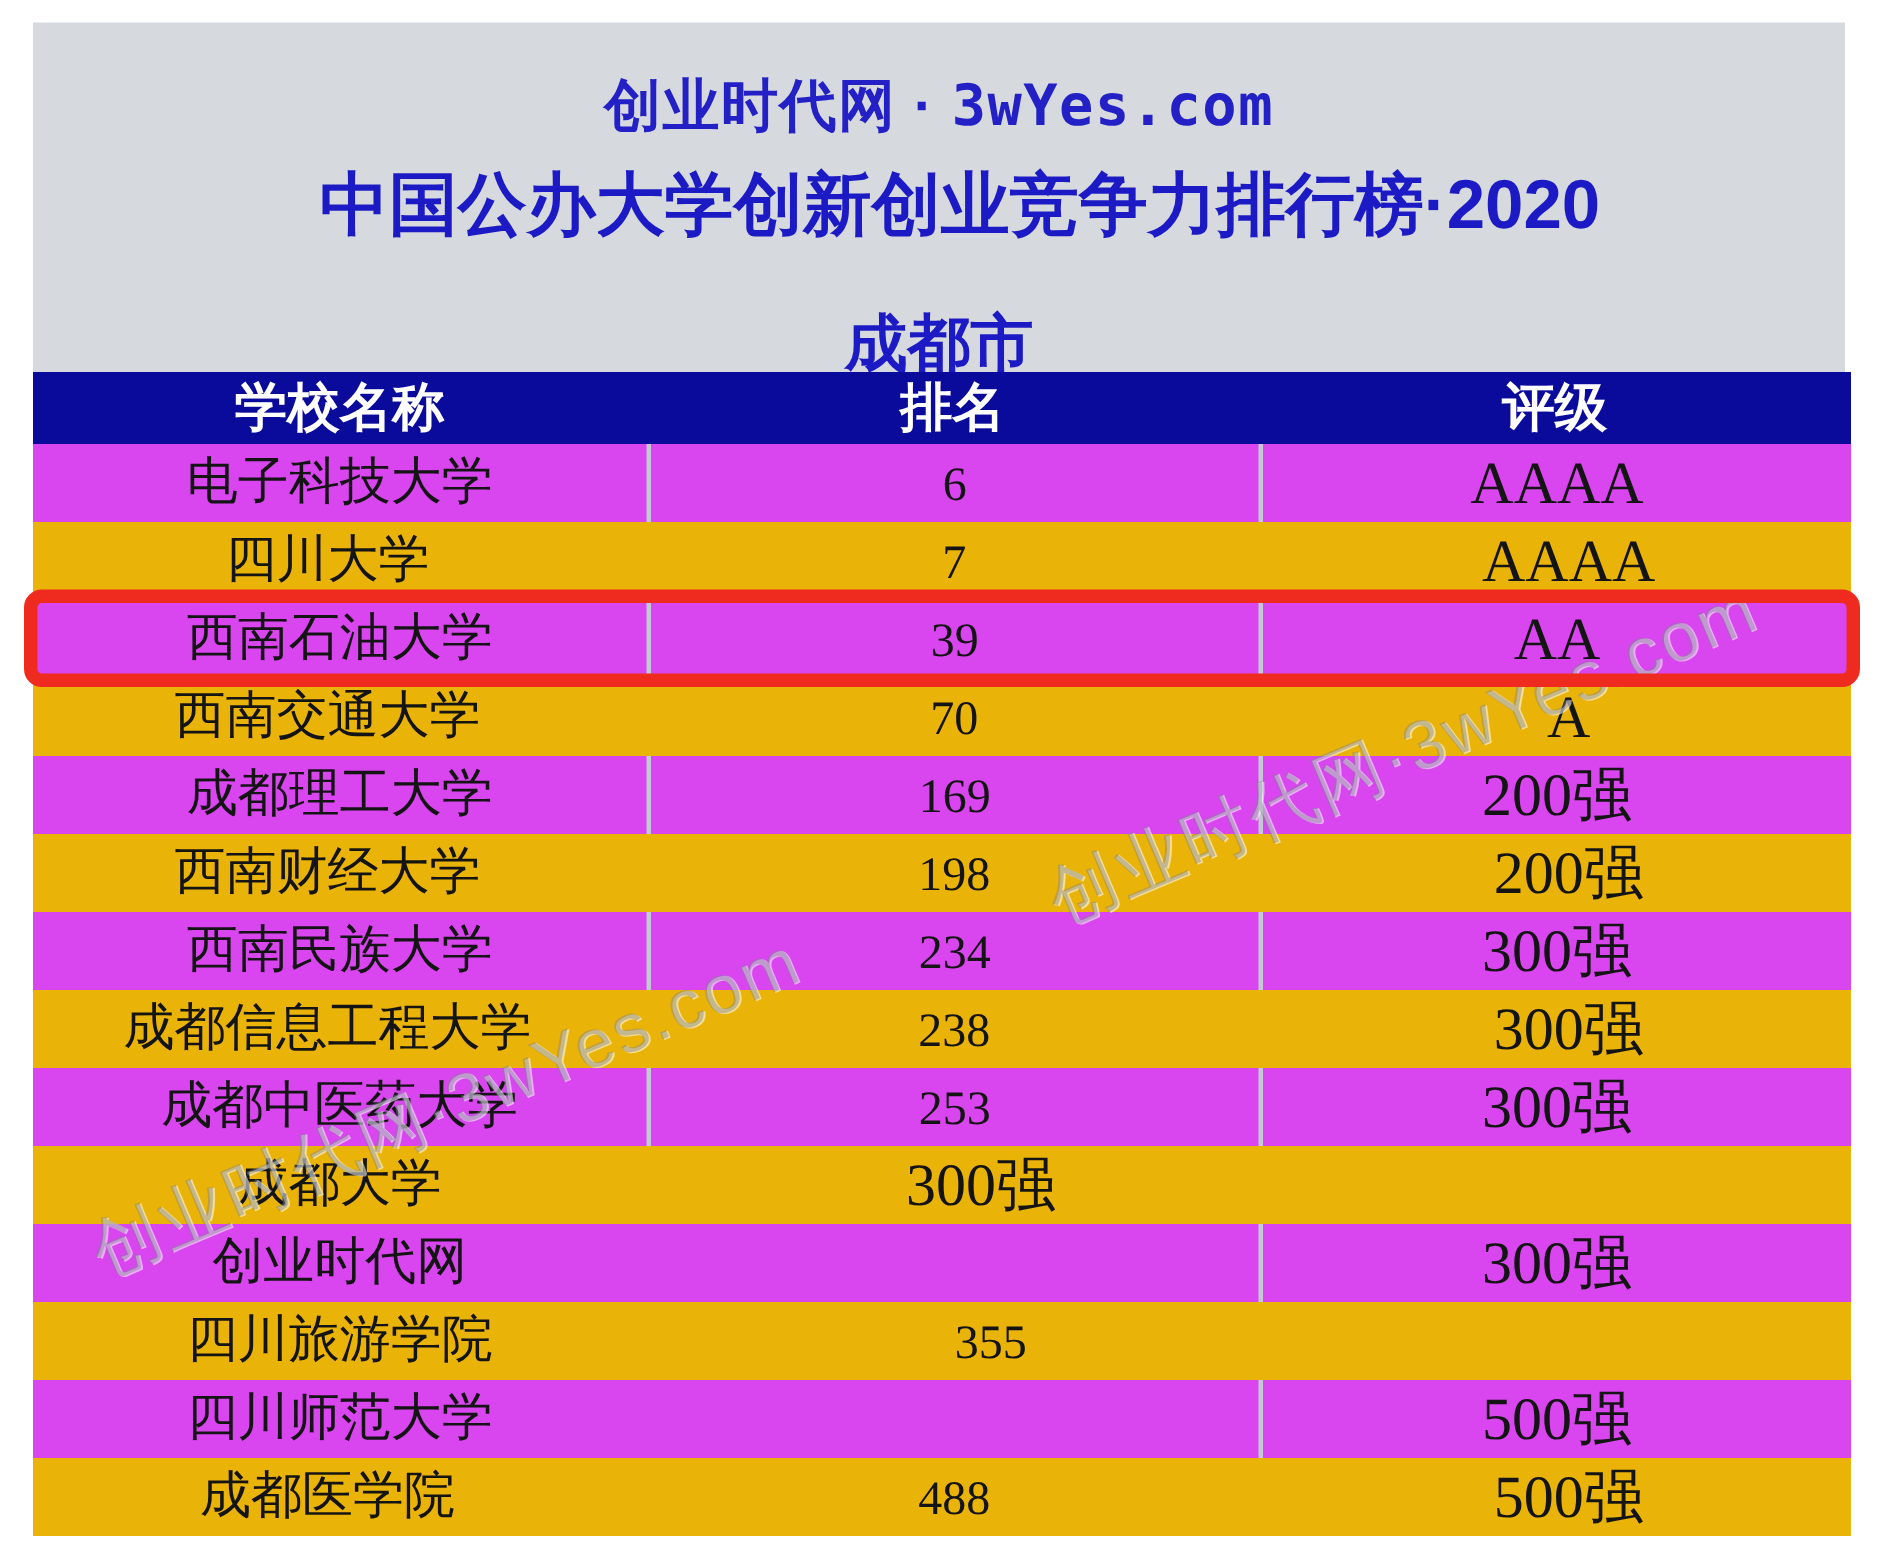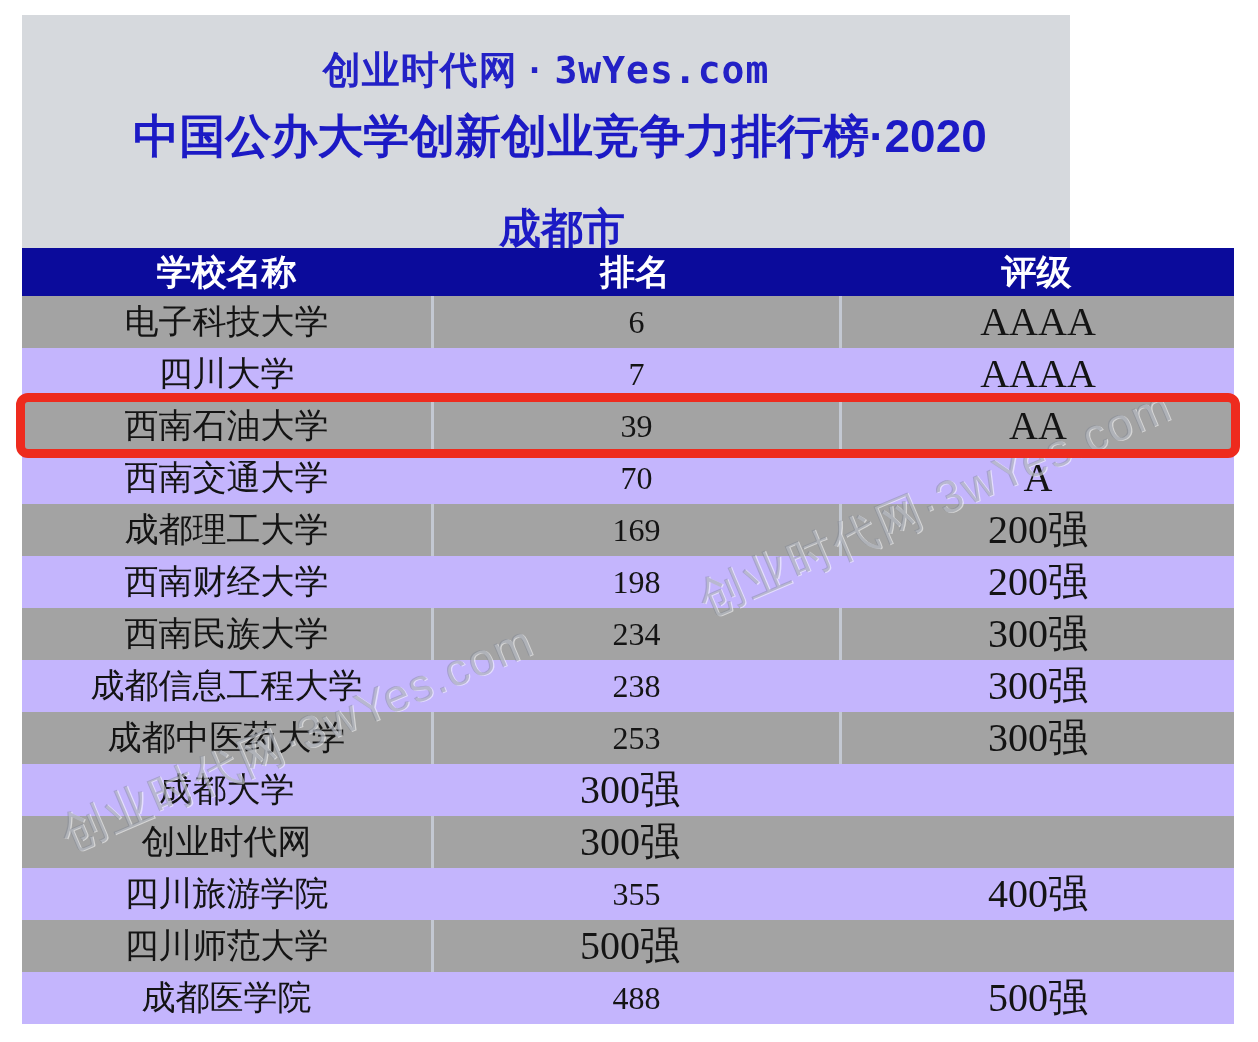--- a/index.html
+++ b/index.html
@@ -8,41 +8,41 @@
     position: relative;
     background: #ffffff;
     overflow: hidden;
     font-family: "Liberation Sans", sans-serif;
   }
   * { box-sizing: border-box; }
 
   
   .top-panel {
     position: absolute; left: 22px; top: 15px;
-    width: 1048px; height: 233px;
+    width: 1208px; height: 233px;
     background: #d6d9dd;
   }
   .site-line {
     position: absolute; left: 0; top: 30px; width: 100%;
     text-align: center;
     font-size: 38px; font-weight: bold;
     color: #2321c6;
     letter-spacing: 1px;
   }
   .site-line .domain-part { font-family: "DejaVu Sans Mono", monospace; }
   .main-title {
     position: absolute; left: 14px; top: 96px; width: 100%;
     text-align: center;
     font-size: 46px; font-weight: bold;
     color: #1c1ac5;
     line-height: 1.1;
     white-space: nowrap;
   }
   .subtitle {
-    position: absolute; left: 16px; top: 186px; width: 100%;
+    position: absolute; left: 0; top: 186px; width: 100%;
     text-align: center;
     font-size: 42px; font-weight: bold;
     color: #1c1ac5;
   }
 
   
   .thead {
     position: absolute; left: 22px; top: 248px;
     width: 1212px; height: 48px;
     background: #0b0b9b;
@@ -58,22 +58,22 @@
   .th-rank   { width: 408px; }
   .th-rating { width: 395px; }
 
   
   .tbody {
     position: absolute; left: 22px; top: 296px;
     width: 1212px;
     z-index: 1;
   }
   .row { display: flex; height: 52px; }
-  .row.odd  { background: #a3a3a3; }
-  .row.even { background: #c4b5fd; }
+  .row.odd  { background: #d946ef; justify-content: space-between; }
+  .row.even { background: #eab308; gap: 24px; }
   .cell {
     height: 52px; line-height: 52px;
     text-align: center;
     font-family: "Liberation Serif", "DejaVu Serif", serif;
     color: #141414;
   }
   .cell + .cell { border-left: 3px solid transparent; }
   .row.odd .cell + .cell { border-left-color: #c3c8d2; }
   .cell-school { width: 409px; font-size: 34px; }
   .cell-rank   { width: 408px; font-size: 32px; }
@@ -174,21 +174,20 @@
     <div class="cell cell-school">成都大学</div>
     <div class="cell cell-rating">300强</div>
   </div>
     <div class="row odd">
     <div class="cell cell-school">创业时代网</div>
     <div class="cell cell-rating">300强</div>
   </div>
     <div class="row even">
     <div class="cell cell-school">四川旅游学院</div>
     <div class="cell cell-rank">355</div>
-    <div class="cell cell-rating">400强</div>
   </div>
     <div class="row odd">
     <div class="cell cell-school">四川师范大学</div>
     <div class="cell cell-rating">500强</div>
   </div>
     <div class="row even">
     <div class="cell cell-school">成都医学院</div>
     <div class="cell cell-rank">488</div>
     <div class="cell cell-rating">500强</div>
   </div>

